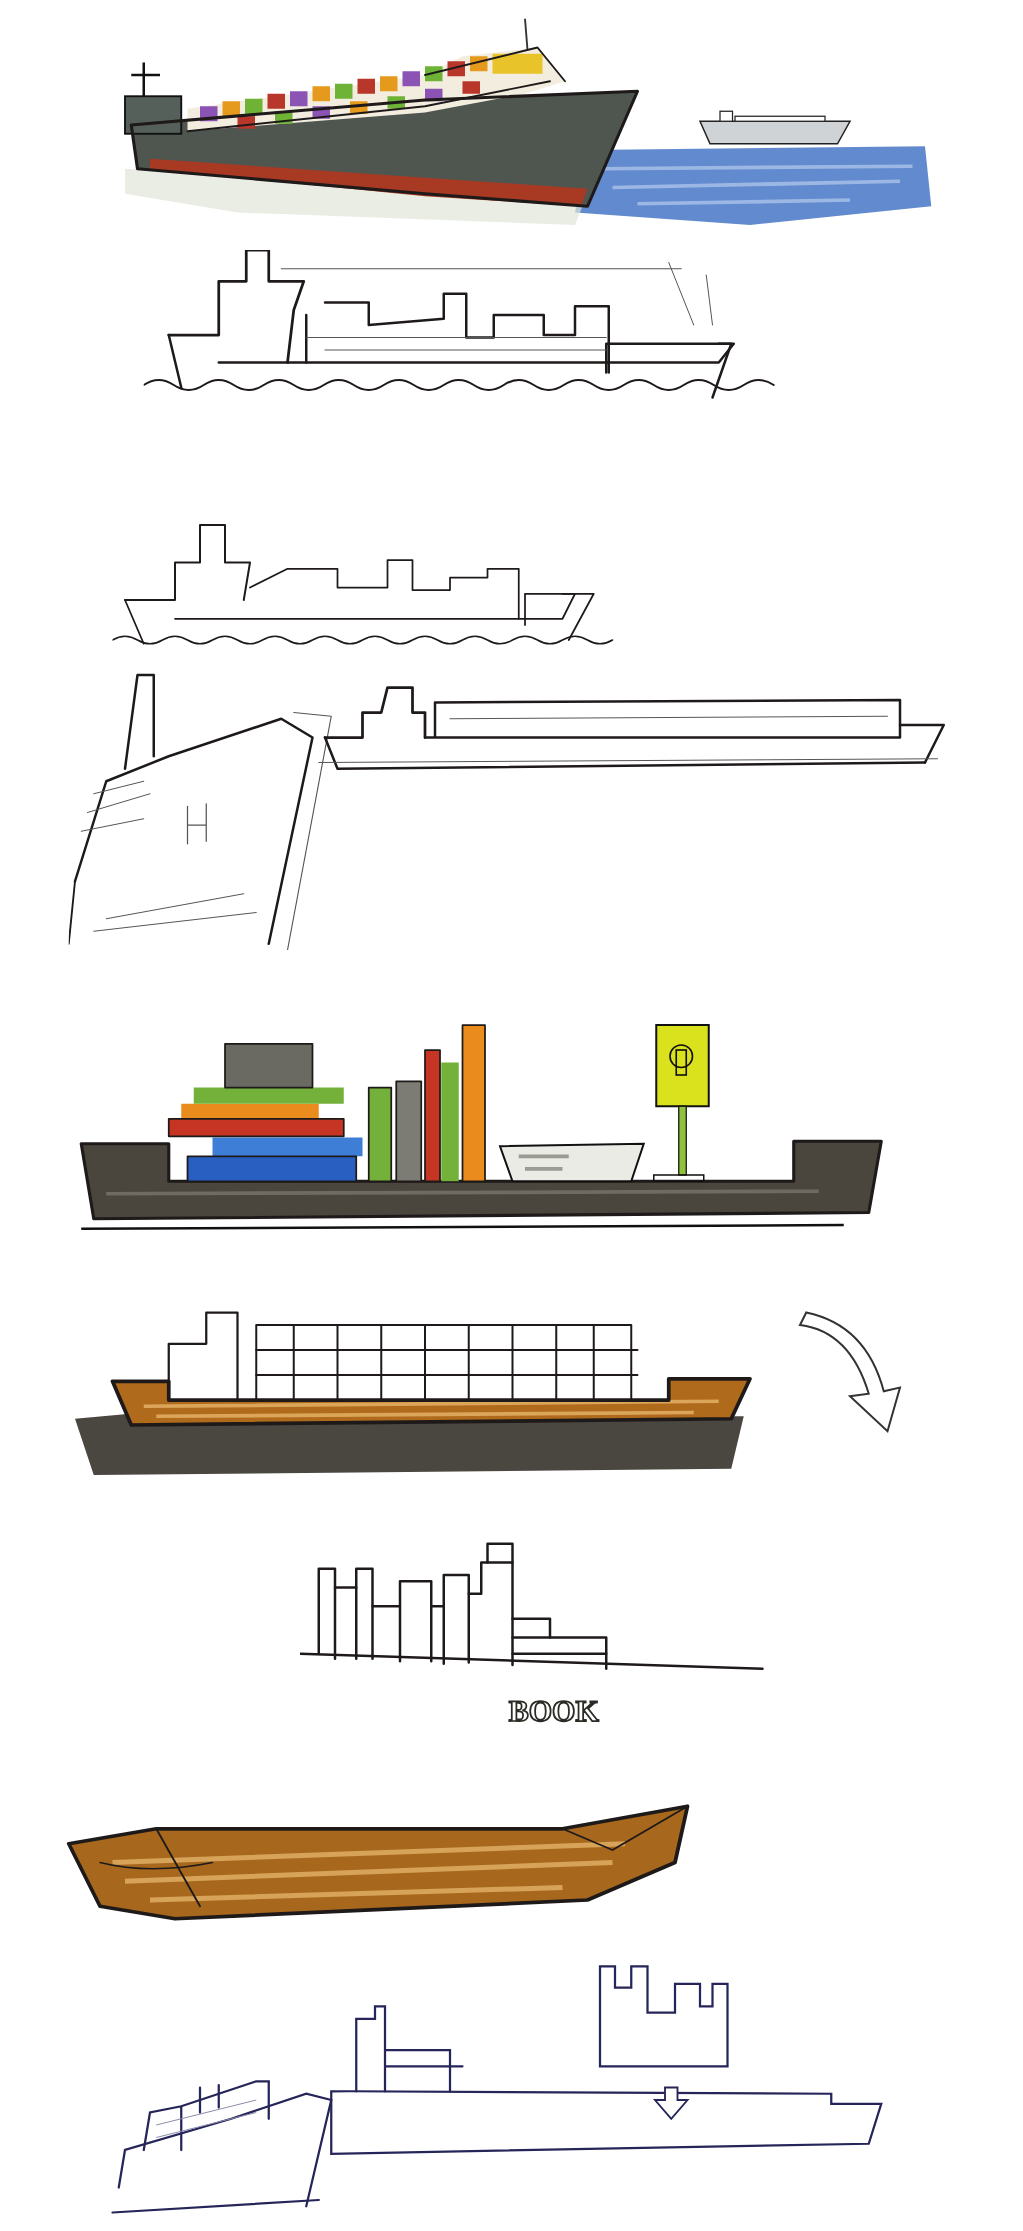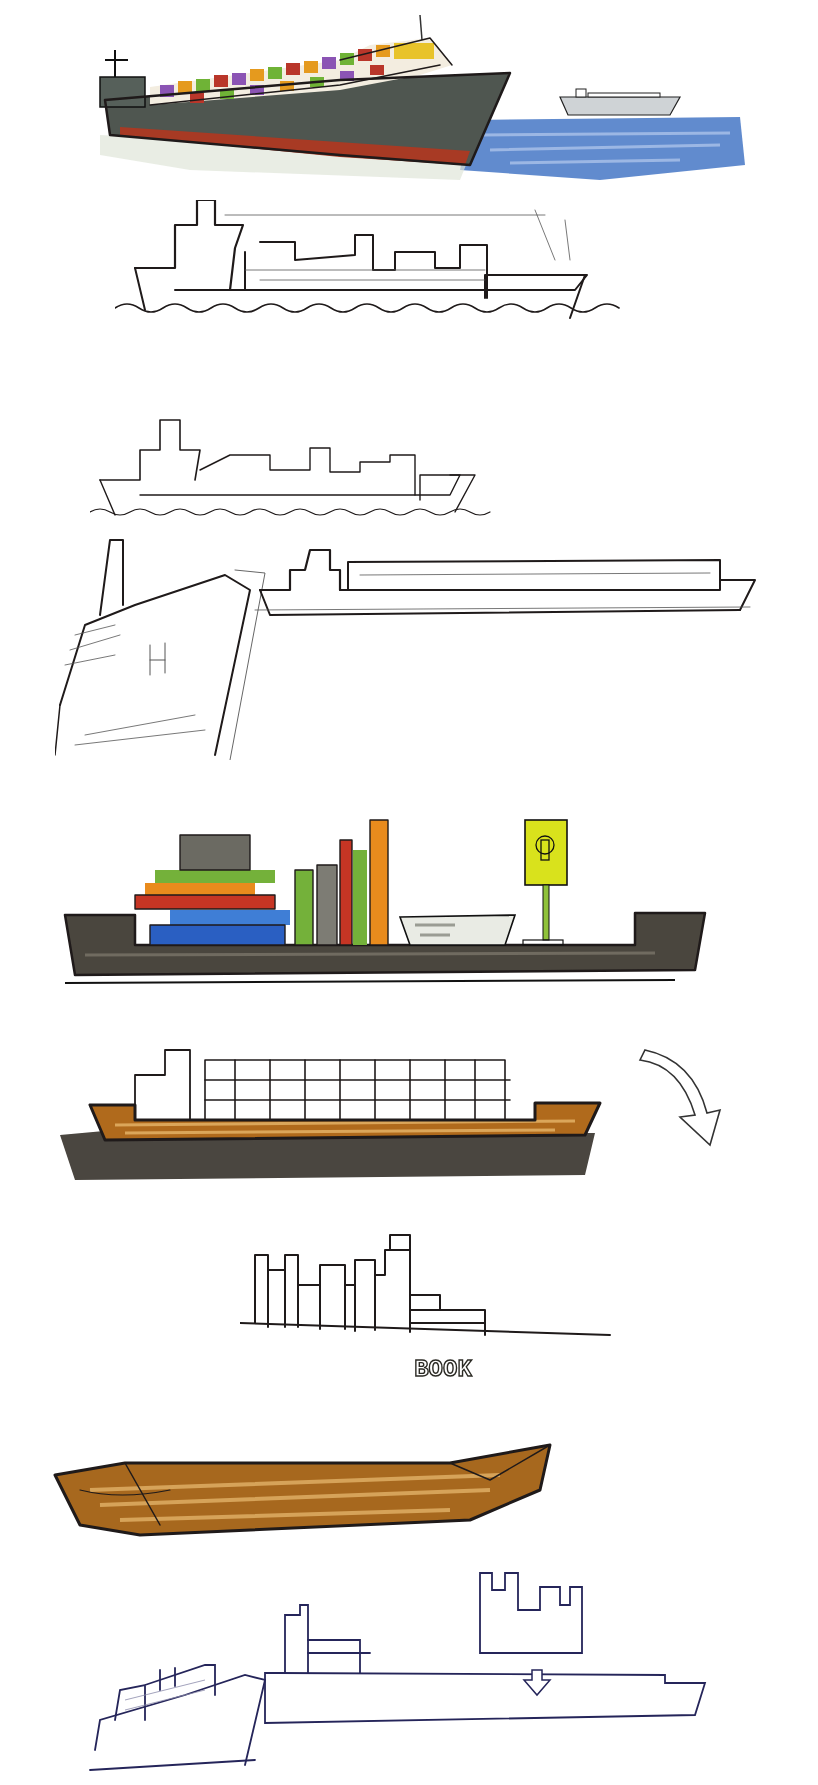--- a/index.html
+++ b/index.html
@@ -1,21 +1,21 @@
 <!DOCTYPE html>
 <html><head>
 <meta charset="utf-8">
 <style>
   html,body{margin:0;padding:0;background:#ffffff;}
   body{width:818px;height:1785px;position:relative;overflow:hidden;font-family:"Liberation Sans",sans-serif;}
   .page{position:absolute;left:0;top:0;width:818px;height:1785px;background:#ffffff;}
   .panel{position:absolute;}
   .panel svg{display:block;width:100%;height:100%;}
   .book-label{position:absolute;left:398px;top:1355px;width:90px;height:30px;
-    font-family:Liberation Mono, monospace;font-weight:bold;font-size:24px;letter-spacing:0px;
+    font-family:Liberation Serif, serif;font-weight:bold;font-size:24px;letter-spacing:0px;
     color:#ffffff;-webkit-text-stroke:1.4px #2b2a24;text-align:center;line-height:30px;}
   .ink{fill:none;stroke:#1f1a1a;stroke-linecap:round;stroke-linejoin:round;}
   .pencil{fill:none;stroke:#555;stroke-linecap:round;stroke-linejoin:round;}
 </style>
 </head>
 <body>
 
 <div class="page">
 
   <div class="panel" style="left:40px;top:5px;width:740px;height:195px;">

